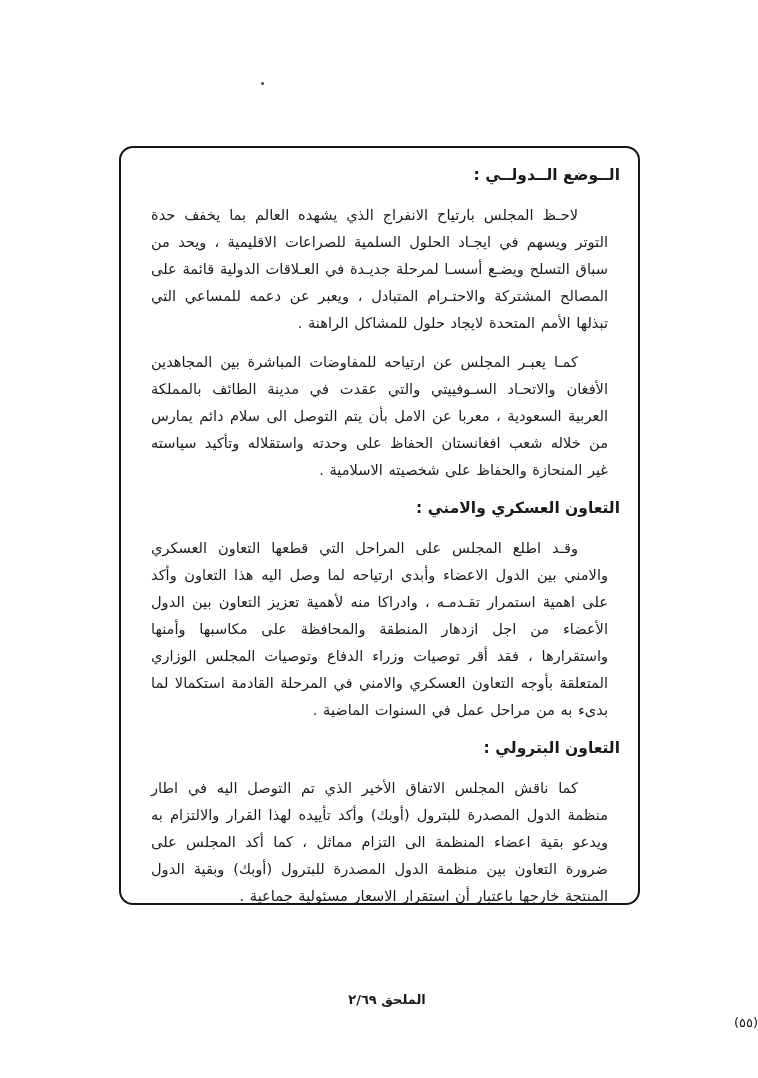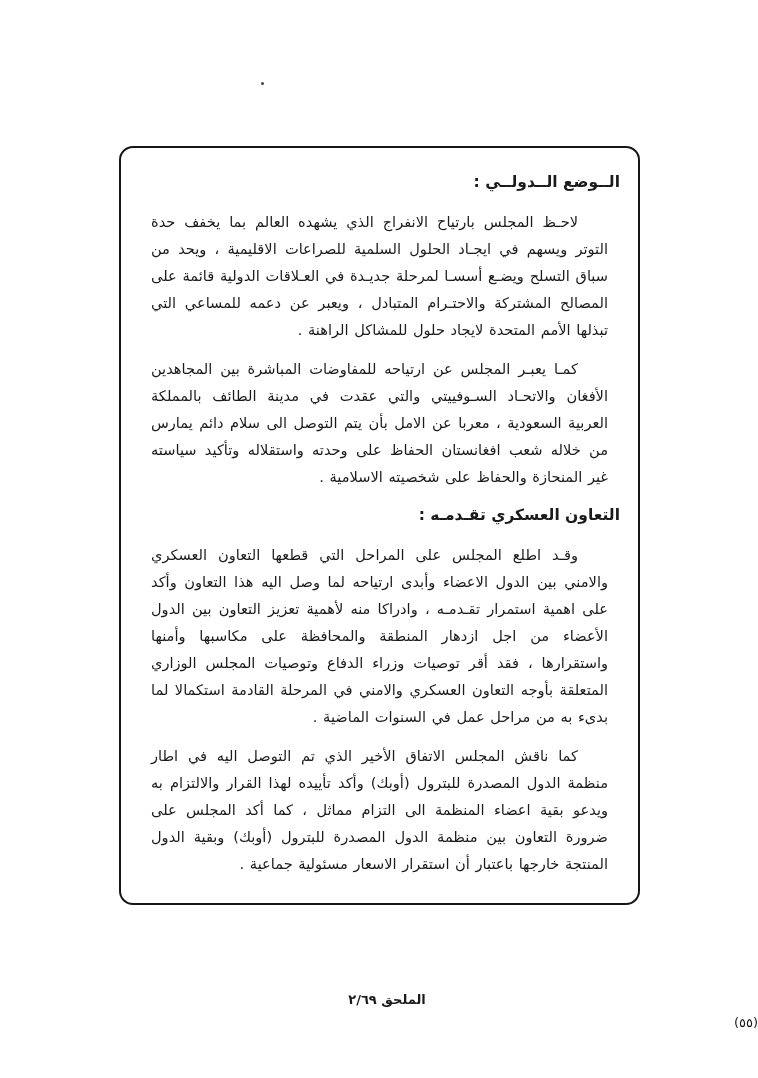--- a/index.html
+++ b/index.html
@@ -39,21 +39,21 @@
     font-size: 14.6px;
     line-height: 27px;
     overflow: hidden;
   }
   .heading {
     font-size: 15.5px;
     font-weight: bold;
     margin: 12px 0 3px 0;
   }
   .heading.first {
-    margin-top: 9px;
+    margin-top: 2px;
   }
   .para {
     margin: 12px;
     text-indent: 30px;
     word-spacing: 1px;
   }
   .footer-annex {
     position: absolute;
     top: 992px;
     left: 0;
@@ -83,25 +83,26 @@
 
   <div class="doc-frame">
 
     <section>
       <h2 class="heading first">الــوضع الــدولــي :</h2>
       <p class="para">لاحـظ المجلس بارتياح الانفراج الذي يشهده العالم بما يخفف حدة التوتر ويسهم في ايجـاد الحلول السلمية للصراعات الاقليمية ، ويحد من سباق التسلح ويضـع أسسـا لمرحلة جديـدة في العـلاقات الدولية قائمة على المصالح المشتركة والاحتـرام المتبادل ، ويعبر عن دعمه للمساعي التي تبذلها الأمم المتحدة لايجاد حلول للمشاكل الراهنة .</p>
       <p class="para">كمـا يعبـر المجلس عن ارتياحه للمفاوضات المباشرة بين المجاهدين الأفغان والاتحـاد السـوفييتي والتي عقدت في مدينة الطائف بالمملكة العربية السعودية ، معربا عن الامل بأن يتم التوصل الى سلام دائم يمارس من خلاله شعب افغانستان الحفاظ على وحدته واستقلاله وتأكيد سياسته غير المنحازة والحفاظ على شخصيته الاسلامية .</p>
     </section>
 
     <section>
-      <h2 class="heading">التعاون العسكري تقـدمـه :</h2>
+      <h2 class="heading">التعاون العسكري والامني :</h2>
       <p class="para">وقـد اطلع المجلس على المراحل التي قطعها التعاون العسكري والامني بين الدول الاعضاء وأبدى ارتياحه لما وصل اليه هذا التعاون وأكد على اهمية استمرار تقـدمـه ، وادراكا منه لأهمية تعزيز التعاون بين الدول الأعضاء من اجل ازدهار المنطقة والمحافظة على مكاسبها وأمنها واستقرارها ، فقد أقر توصيات وزراء الدفاع وتوصيات المجلس الوزاري المتعلقة بأوجه التعاون العسكري والامني في المرحلة القادمة استكمالا لما بدىء به من مراحل عمل في السنوات الماضية .</p>
     </section>
 
     <section>
+      <h2 class="heading">التعاون البترولي :</h2>
       <p class="para">كما ناقش المجلس الاتفاق الأخير الذي تم التوصل اليه في اطار منظمة الدول المصدرة للبترول (أوبك) وأكد تأييده لهذا القرار والالتزام به ويدعو بقية اعضاء المنظمة الى التزام مماثل ، كما أكد المجلس على ضرورة التعاون بين منظمة الدول المصدرة للبترول (أوبك) وبقية الدول المنتجة خارجها باعتبار أن استقرار الاسعار مسئولية جماعية .</p>
     </section>
 
   </div>
 
   <div class="footer-annex">الملحق ٢/٦٩</div>
 
   <div class="footer-page">(٥٥)</div>
 
 </div>

